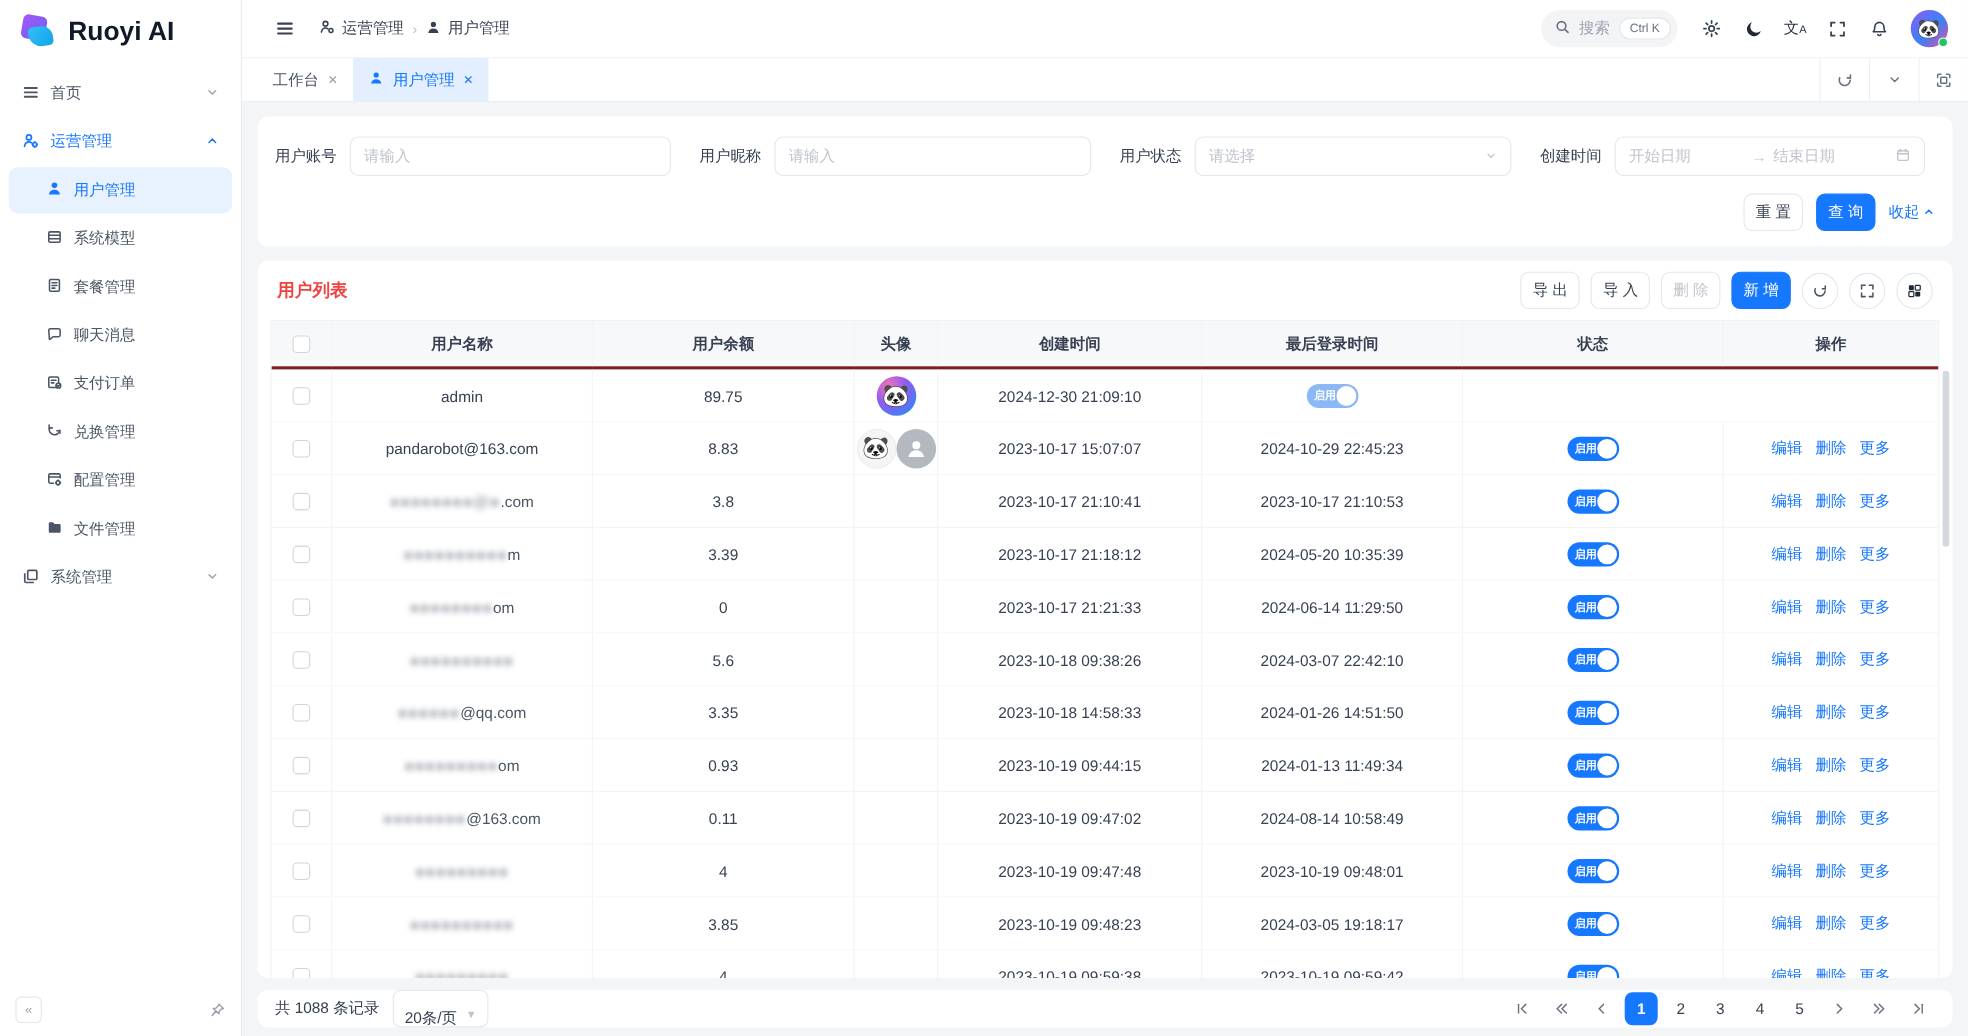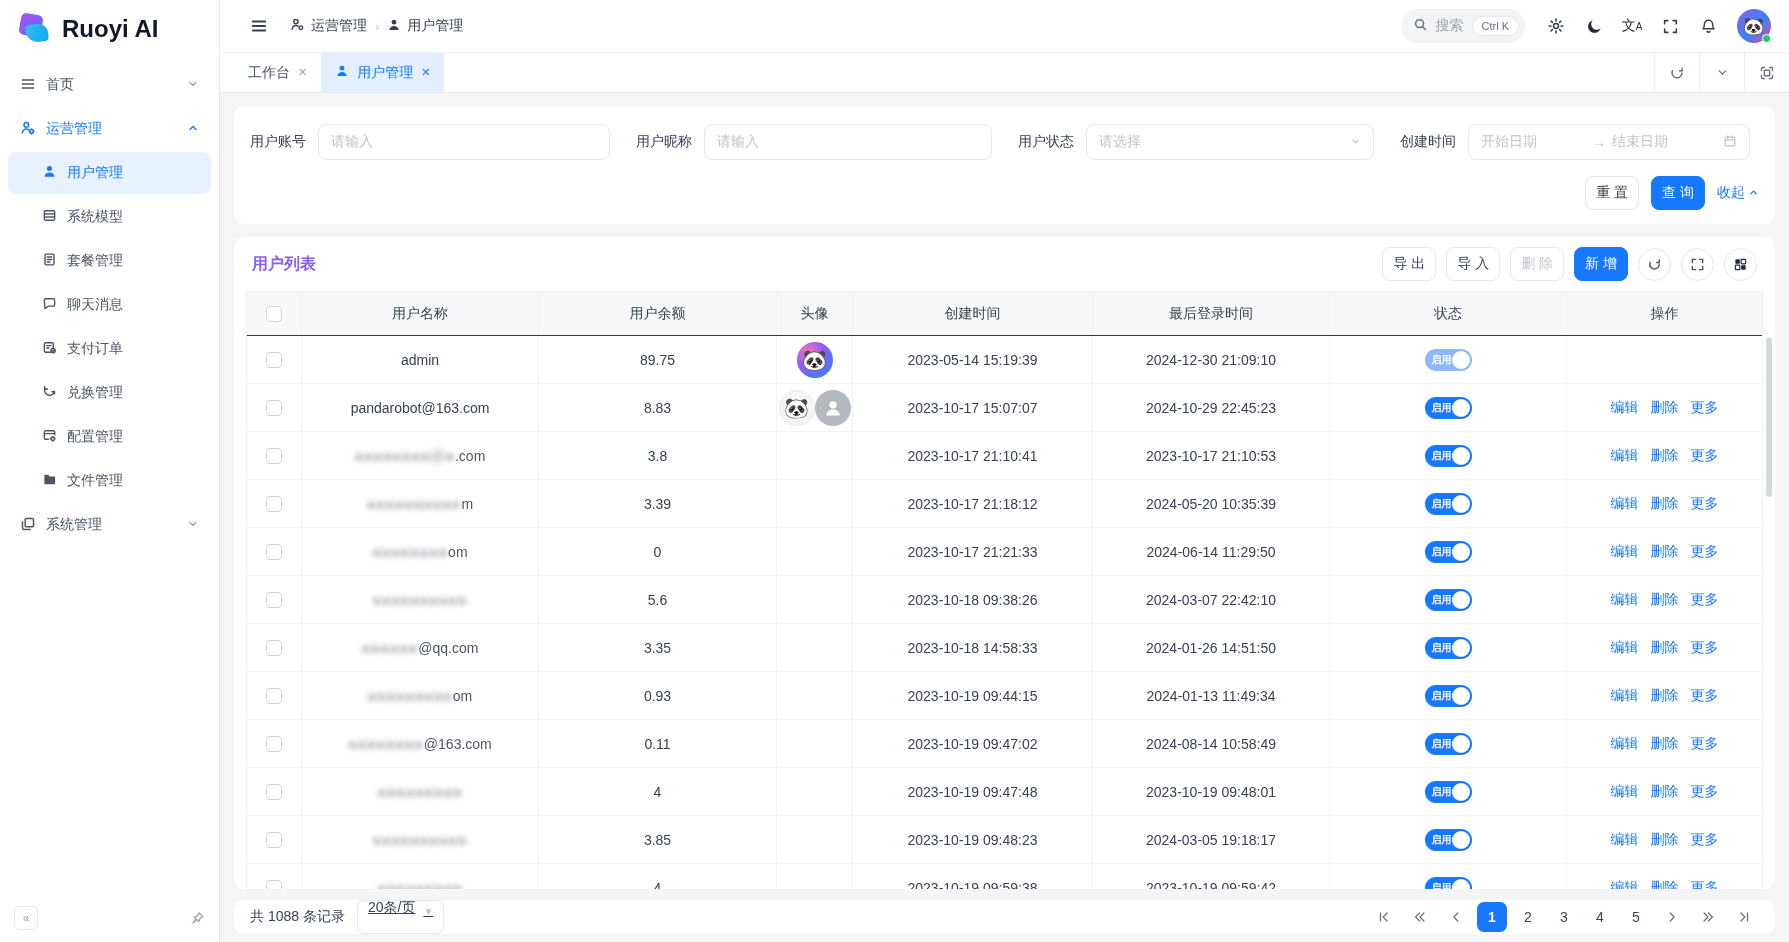--- a/index.html
+++ b/index.html
@@ -67,48 +67,48 @@
   .daterange .seg { flex:1; }
   .filter-actions { display:flex; justify-content:flex-end; align-items:center; gap:12px; margin-top:16px; }
   .btn { height:34px; padding:0 10px; border-radius:8px; border:1px solid #e5e7eb; background:#fff; color:#374151; font-size:14px; display:flex; align-items:center; justify-content:center; cursor:pointer; font-family:inherit; }
   .btn.primary { background:#1677ff; border-color:#1677ff; color:#fff; }
   .btn.disabled { color:#c0c4cc; cursor:default; }
   .link-btn { color:#1677ff; display:flex; align-items:center; gap:3px; cursor:pointer; }
 
   
   .table-card { flex-shrink:0; height:652px; padding:0 12px; overflow:hidden; position:relative; }
   .table-head-row { height:54px; display:flex; align-items:center; justify-content:space-between; padding:0 6px; }
-  .table-title { font-size:16px; font-weight:bold; color:#8b5cf6; }
+  .table-title { font-size:16px; font-weight:bold; color:#ef4444; }
   .toolbar { display:flex; align-items:center; gap:10px; }
   .tool-circle { width:33px; height:33px; border:1px solid #e5e7eb; border-radius:50%; display:flex; align-items:center; justify-content:center; color:#4b5563; cursor:pointer; }
   .grid-table { border:1px solid #eef0f2; border-bottom:none; }
   .tr { display:grid; grid-template-columns:55px 237px 238px 76px 240px 237px 237px 1fr; align-items:stretch; }
   .th, .td { display:flex; align-items:center; justify-content:center; border-right:1px solid #f1f3f5; }
   .th:last-child, .td:last-child { border-right:none; }
-  .thead { background:#f7f8fa; height:44px; font-weight:normal; color:#374151; border-bottom:1px solid #7f1d1d; }
+  .thead { background:#f7f8fa; height:44px; font-weight:bold; color:#374151; border-bottom:3px solid #7f1d1d; }
   .row { height:48px; border-bottom:1px solid #f2f4f6; background:#fff; }
   .checkbox { width:16px; height:16px; border:1px solid #d1d5db; border-radius:4px; background:#fff; cursor:pointer; }
   .masked-name { filter:blur(3px); color:#8a8f98; letter-spacing:1px; user-select:none; }
   .mask-suffix { color:#4b5563; }
   .avatar-cell { width:36px; height:36px; border-radius:50%; display:flex; align-items:center; justify-content:center; overflow:hidden; }
   .av-color { background:radial-gradient(circle at 30% 25%,#f472b6,#8b5cf6 45%,#3b82f6 80%); font-size:20px; }
   .av-panda { background:#f5f5f5; border:1px solid #ececec; font-size:20px; }
   .av-gray { background:#b4b8bf; color:#fff; }
   .toggle { width:47px; height:22px; border-radius:11px; background:#1677ff; position:relative; cursor:pointer;font-weight:bold; }
   .toggle .t-label { position:absolute; left:7px; top:50%; transform:translateY(-50%); color:#fff; font-size:10px; }
   .toggle .knob { position:absolute; right:2px; top:2px; width:18px; height:18px; border-radius:50%; background:#fff; }
   .toggle.disabled { background:#8cb8f8; }
   .ops { display:flex; gap:12px; }
   .ops span { color:#1677ff; cursor:pointer; }
   .v-scrollbar { position:absolute; right:3px; top:100px; width:6px; height:160px; border-radius:3px; background:#d5d8dd; }
 
   
   .pagbar { height:46px; margin-top:11px; display:flex; align-items:center; justify-content:space-between; padding:0 16px; }
   .pag-left { display:flex; align-items:center; gap:12px; color:#374151; }
-  .page-size { height:30px; border:1px solid #e5e7eb; border-radius:7px; display:flex; align-items:flex-end; gap:8px; padding:16px 10px; color:#374151; cursor:pointer;text-decoration:underline; }
+  .page-size { height:30px; border:1px solid #e5e7eb; border-radius:7px; display:flex; align-items:flex-start; gap:8px; padding:16px 10px; color:#374151; cursor:pointer; }
   .page-size .caret { color:#c0c4cc; font-size:10px; }
   .pager { display:flex; align-items:center; gap:6px; }
   .pg { min-width:30px; height:30px; display:flex; align-items:center; justify-content:center; border-radius:7px; color:#6b7280; cursor:pointer; font-size:14px; }
   .pg.num { color:#374151; }
   .pg.active { background:#1677ff; color:#fff; font-weight:bold; }
 </style>
 </head>
 <body>
 
 <div class="app">
@@ -433,21 +433,20 @@
               </div>
               <div class="td">
                 <span>admin</span>
 
               </div>
               <div class="td">89.75</div>
               <div class="td">
                 <div class="avatar-cell av-color">🐼</div>
 
               </div>
-              <div class="td">2023-05-14 15:19:39</div>
               <div class="td">2024-12-30 21:09:10</div>
               <div class="td">
                 <div class="toggle disabled">
                   <span class="t-label">启用</span>
                   <span class="knob"></span>
                 </div>
               </div>
               <div class="td">
                 
               </div>

